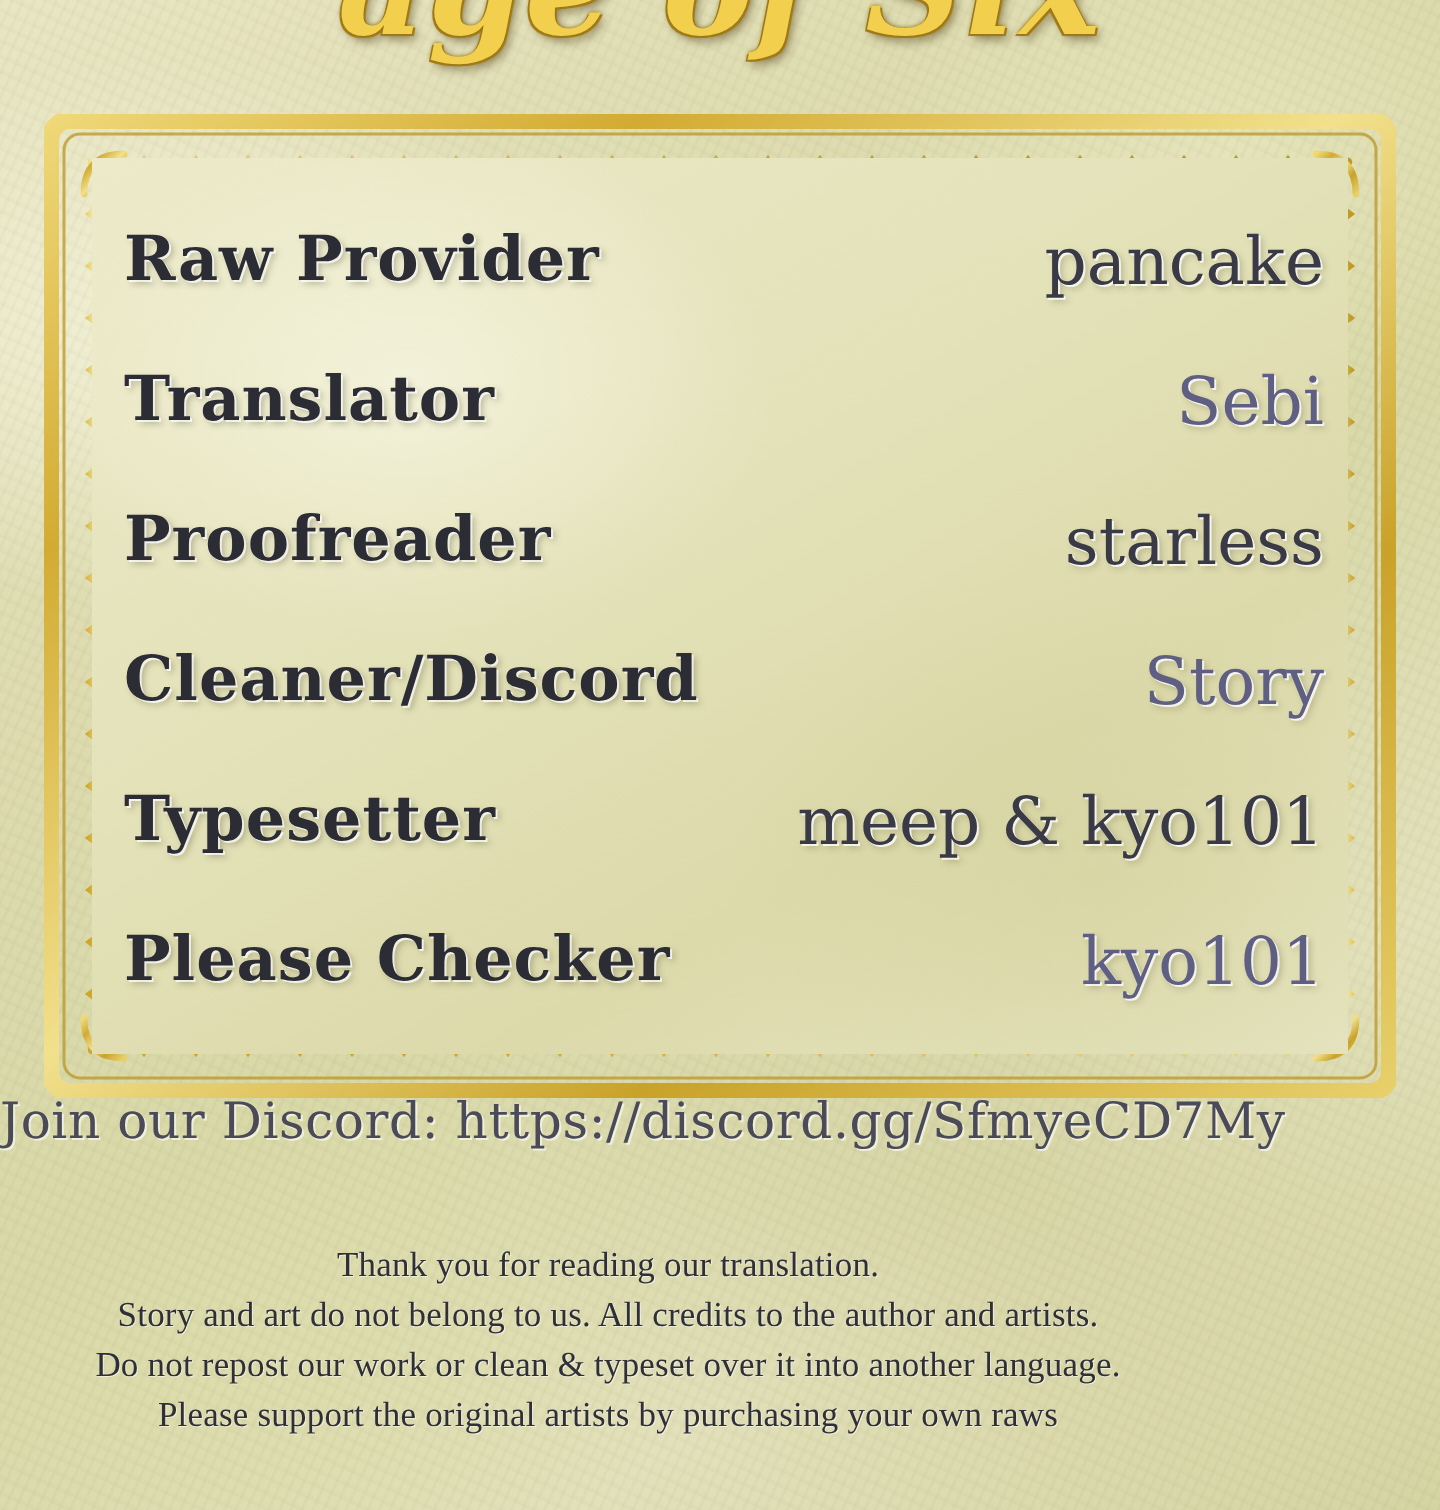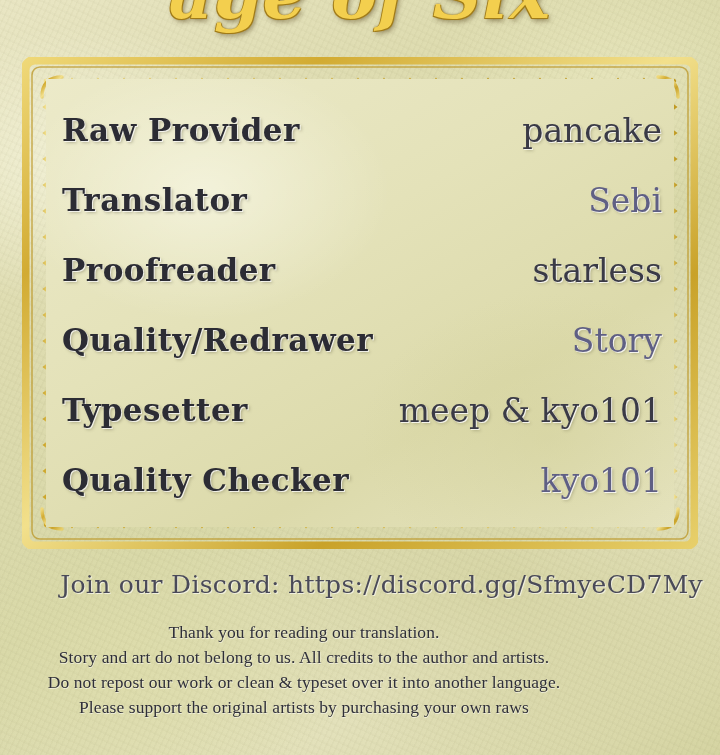--- a/index.html
+++ b/index.html
@@ -131,24 +131,24 @@
     white-space: nowrap;
     text-align: left;
   }
   .name.dark {
     color: #3a3a46;
   }
 
   
   .discord {
     position: absolute;
-    top: 570px;
+    top: 546px;
     left: 0;
     width: 703px;
-    text-align: right;
+    text-align: left;
     z-index: 4;
     font-family: "DejaVu Serif", serif;
     font-size: 25px;
     color: #4a4a58;
     text-shadow: 1px 1px 0 rgba(255,255,255,0.6);
     letter-spacing: 0.3px;
   }
 
   
   .footer {
@@ -233,31 +233,31 @@
       <span class="role">Translator</span>
       <span class="name">Sebi</span>
     </div>
 
     <div class="credit-row">
       <span class="role">Proofreader</span>
       <span class="name dark">starless</span>
     </div>
 
     <div class="credit-row">
-      <span class="role">Quality/Redrawer</span>
+      <span class="role">Cleaner/Discord</span>
       <span class="name">Story</span>
     </div>
 
     <div class="credit-row">
       <span class="role">Typesetter</span>
       <span class="name dark">meep &amp; kyo101</span>
     </div>
 
     <div class="credit-row">
-      <span class="role">Quality Checker</span>
+      <span class="role">Please Checker</span>
       <span class="name">kyo101</span>
     </div>
 
   </div>
 
   <div class="discord">
     <span>Join our Discord: https://discord.gg/SfmyeCD7My</span>
   </div>
 
   <div class="footer">

